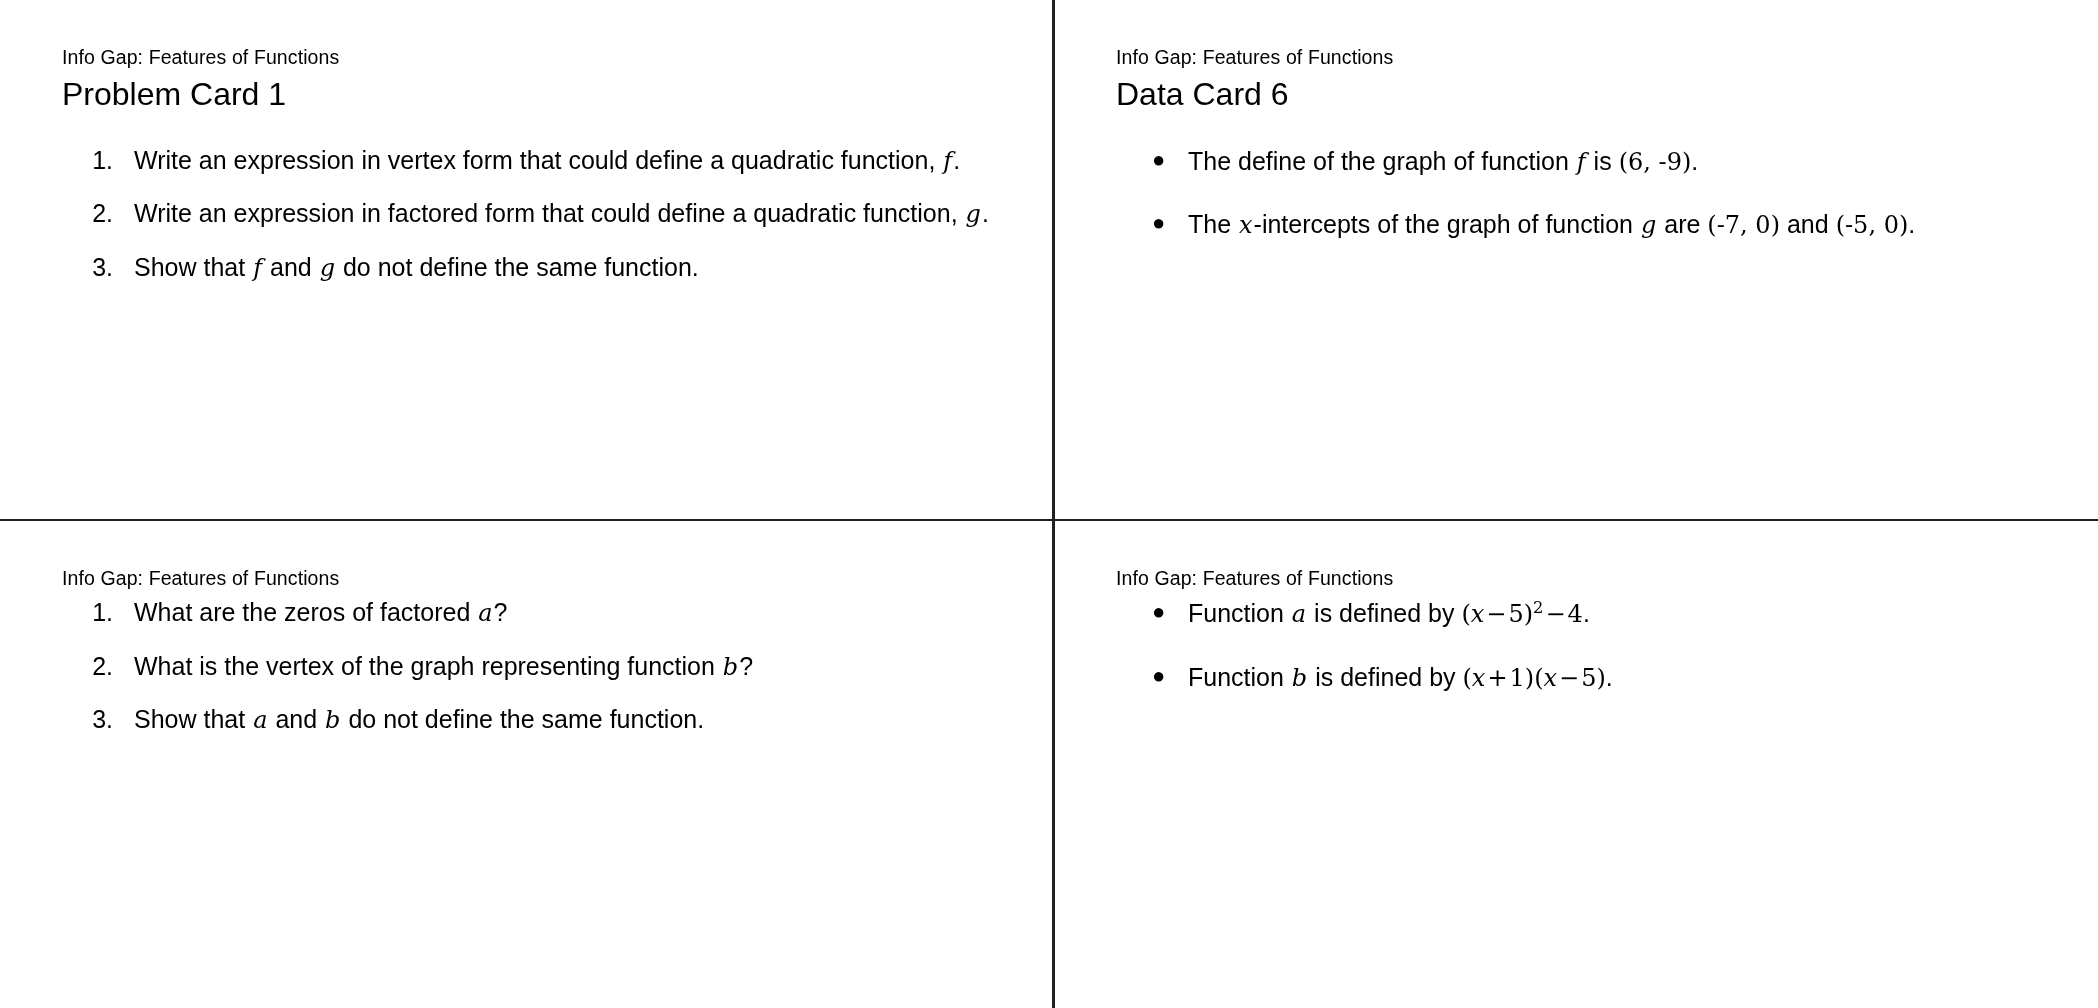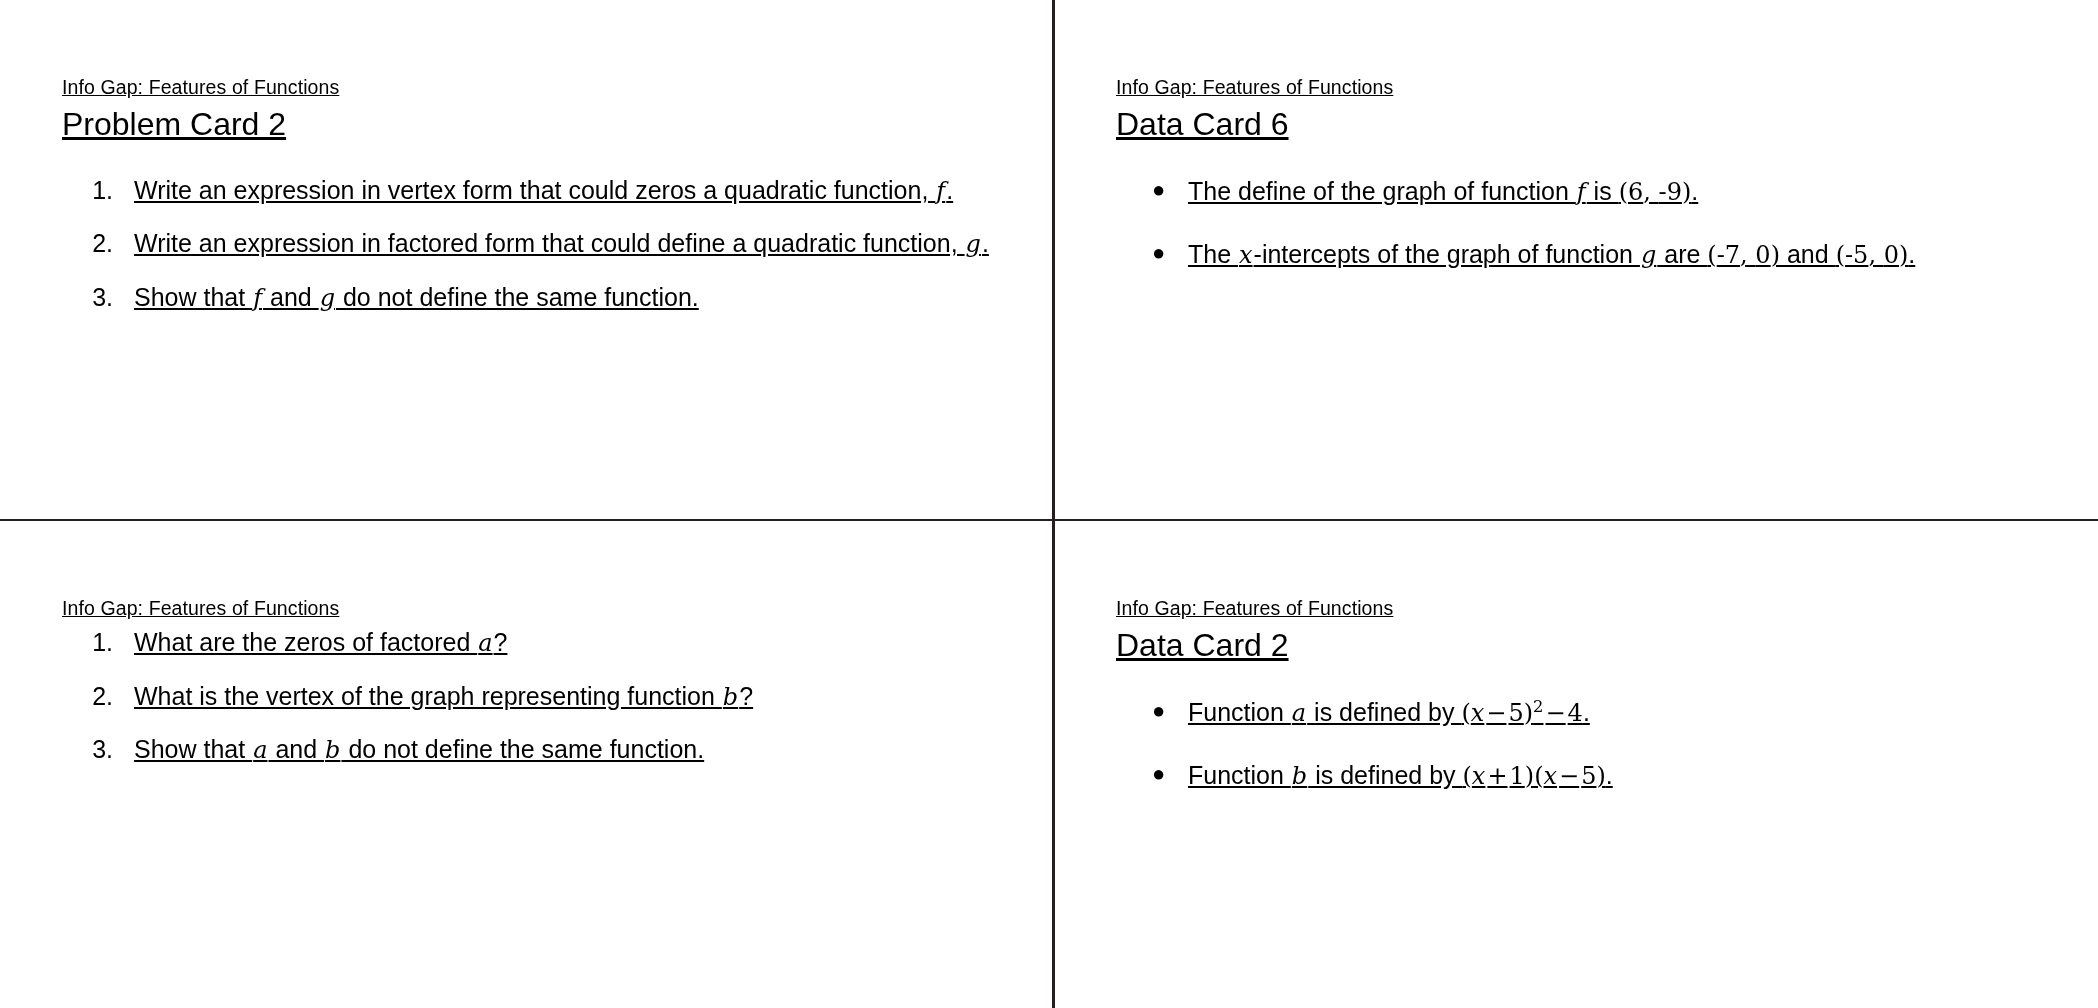--- a/index.html
+++ b/index.html
@@ -37,23 +37,22 @@
     position: absolute;
     left: 0;
     top: 519px;
     width: 2098px;
     height: 2px;
     background: #231f20;
   }
   .card {
     position: relative;
     box-sizing: border-box;
-    padding: 76px 40px 20px 62px;
+    padding: 46px 40px 20px 62px;
     overflow: hidden;
-    text-decoration: underline;
   }
   .card.right { padding-left: 62px; }
   .eyebrow {
     font-size: 19.5px;
     line-height: 1.2;
     color: #000;
     margin: 0 0 6px 0;
     letter-spacing: 0.1px;
   }
   .card-title {
@@ -128,24 +127,24 @@
   }
   .nowrap { white-space: nowrap; }
 </style>
 </head>
 <body>
 
 <div class="sheet">
 
   <div class="card">
     <p class="eyebrow">Info Gap: Features of Functions</p>
-    <h2 class="card-title">Problem Card 2</h2>
+    <h2 class="card-title">Problem Card 1</h2>
     <ol class="numbered">
       <li>
-        <span>Write an expression in vertex form that could zeros a quadratic function, </span><span class="mi">f</span><span>.</span>
+        <span>Write an expression in vertex form that could define a quadratic function, </span><span class="mi">f</span><span>.</span>
       </li>
       <li>
         <span>Write an expression in factored form that could define a quadratic function, </span><span class="mi">g</span><span>.</span>
       </li>
       <li>
         <span>Show that </span><span class="mi">f</span><span> and </span><span class="mi">g</span><span> do not define the same function.</span>
       </li>
     </ol>
   </div>
 
@@ -174,21 +173,20 @@
         <span>What is the vertex of the graph representing function </span><span class="mi">b</span><span>?</span>
       </li>
       <li>
         <span>Show that </span><span class="mi">a</span><span> and </span><span class="mi">b</span><span> do not define the same function.</span>
       </li>
     </ol>
   </div>
 
   <div class="card right">
     <p class="eyebrow">Info Gap: Features of Functions</p>
-    <h2 class="card-title">Data Card 2</h2>
     <ul class="bulleted">
       <li>
         <span class="bullet">●</span>
         <span>Function </span><span class="mi">a</span><span> is defined by </span><span class="mexpr nowrap"><span class="paren">(</span>x<span class="op">−</span><span class="num">5</span><span class="paren">)</span><sup>2</sup><span class="op">−</span><span class="num">4</span></span><span>.</span>
       </li>
       <li>
         <span class="bullet">●</span>
         <span>Function </span><span class="mi">b</span><span> is defined by </span><span class="mexpr nowrap"><span class="paren">(</span>x<span class="op">+</span><span class="num">1</span><span class="paren">)(</span>x<span class="op">−</span><span class="num">5</span><span class="paren">)</span></span><span>.</span>
       </li>
     </ul>

